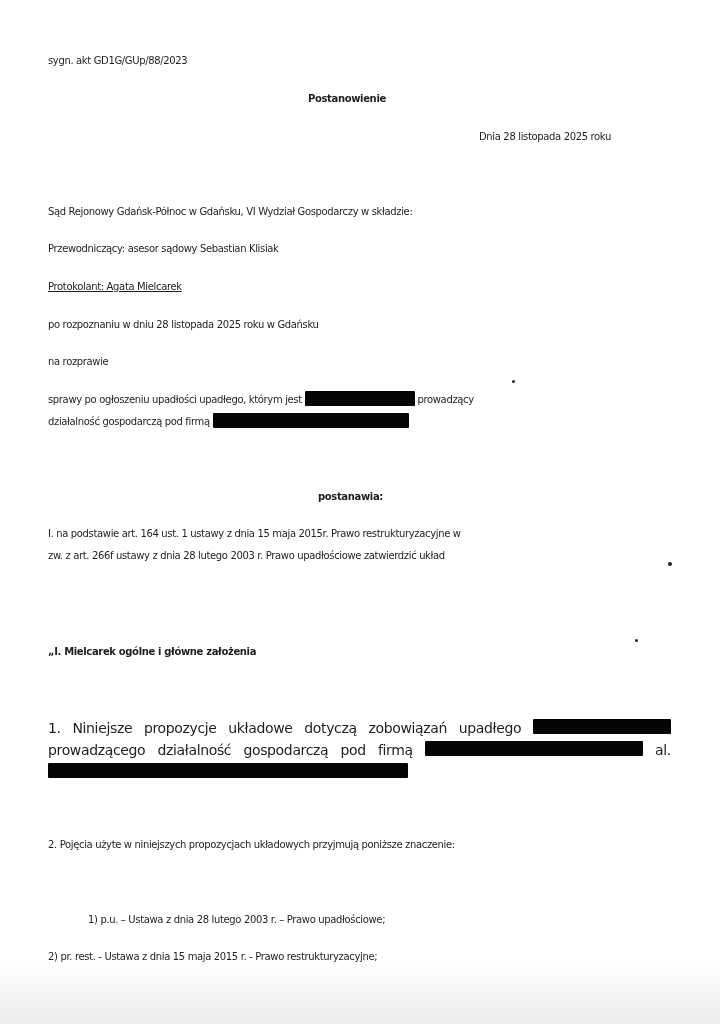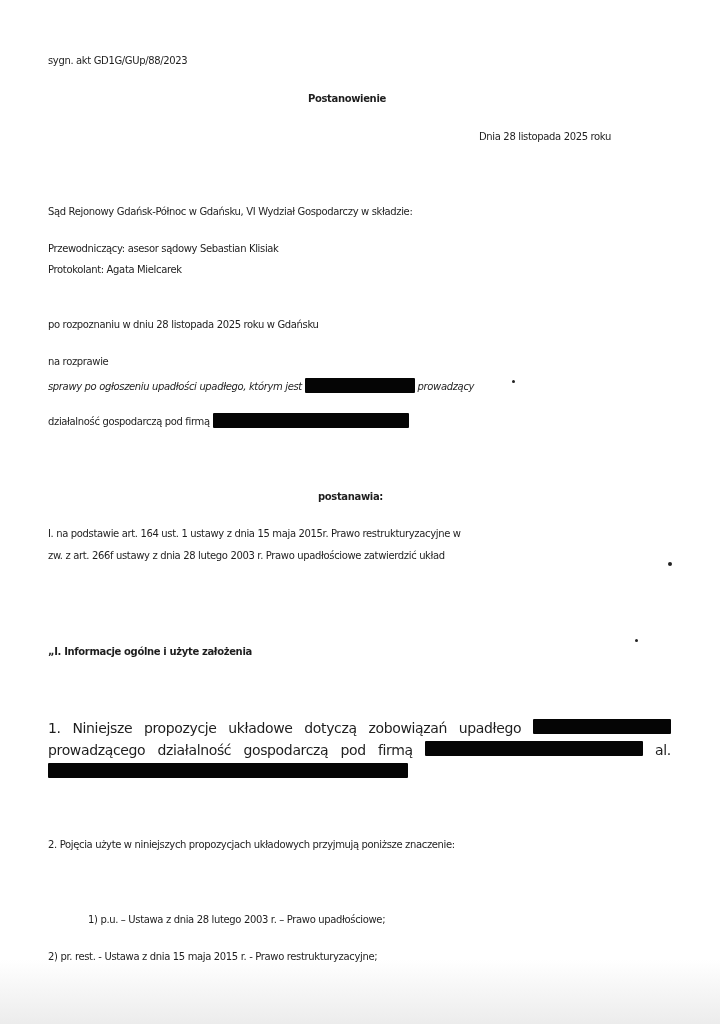--- a/index.html
+++ b/index.html
@@ -72,48 +72,48 @@
   <div class="line" style="top:52px;">sygn. akt GD1G/GUp/88/2023</div>
 
   <div class="line bold" style="top:90px; left:308px;">Postanowienie</div>
 
   <div class="line" style="top:128px; left:479px;">Dnia 28 listopada 2025 roku</div>
 
   <div class="line" style="top:203px;">Sąd Rejonowy Gdańsk-Północ w Gdańsku, VI Wydział Gospodarczy w składzie:</div>
 
   <div class="line" style="top:240px;">Przewodniczący: asesor sądowy Sebastian Klisiak</div>
 
-  <div class="line" style="top:261px;">Protokolant: Agata Mielcarek</div>
+  <div class="line" style="top:278px;text-decoration:underline;">Protokolant: Agata Mielcarek</div>
 
   <div class="line" style="top:316px;">po rozpoznaniu w dniu 28 listopada 2025 roku w Gdańsku</div>
 
   <div class="line" style="top:353px;">na rozprawie</div>
 
   <div class="dot" style="left:512px; top:380px;"></div>
 
-  <div class="line" style="top:378px;font-style:italic;">
+  <div class="line" style="top:391px;">
     <span>sprawy po ogłoszeniu upadłości upadłego, którym jest</span>
     <span class="redact" style="width:110px;"></span>
     <span>prowadzący</span>
   </div>
 
   <div class="line" style="top:413px;">
     <span>działalność gospodarczą pod firmą</span>
     <span class="redact" style="width:196px;"></span>
   </div>
 
   <div class="line bold" style="top:488px; left:318px;">postanawia:</div>
 
   <div class="line" style="top:525px;">I. na podstawie art. 164 ust. 1 ustawy z dnia 15 maja 2015r. Prawo restrukturyzacyjne w</div>
   <div class="line" style="top:547px;">zw. z art. 266f ustawy z dnia 28 lutego 2003 r. Prawo upadłościowe zatwierdzić układ</div>
 
   <div class="dot" style="left:668px; top:562px; width:4px; height:4px;"></div>
   <div class="dot" style="left:635px; top:639px;"></div>
 
-  <div class="line bold" style="top:643px;">„I. Informacje ogólne i użyte założenia</div>
+  <div class="line bold" style="top:643px;">„I. Mielcarek ogólne i główne założenia</div>
 
   <div class="justify-row" style="top:719px;">
     <span>1.</span>
     <span>Niniejsze</span>
     <span>propozycje</span>
     <span>układowe</span>
     <span>dotyczą</span>
     <span>zobowiązań</span>
     <span>upadłego</span>
     <span class="redact" style="width:138px;"></span>

